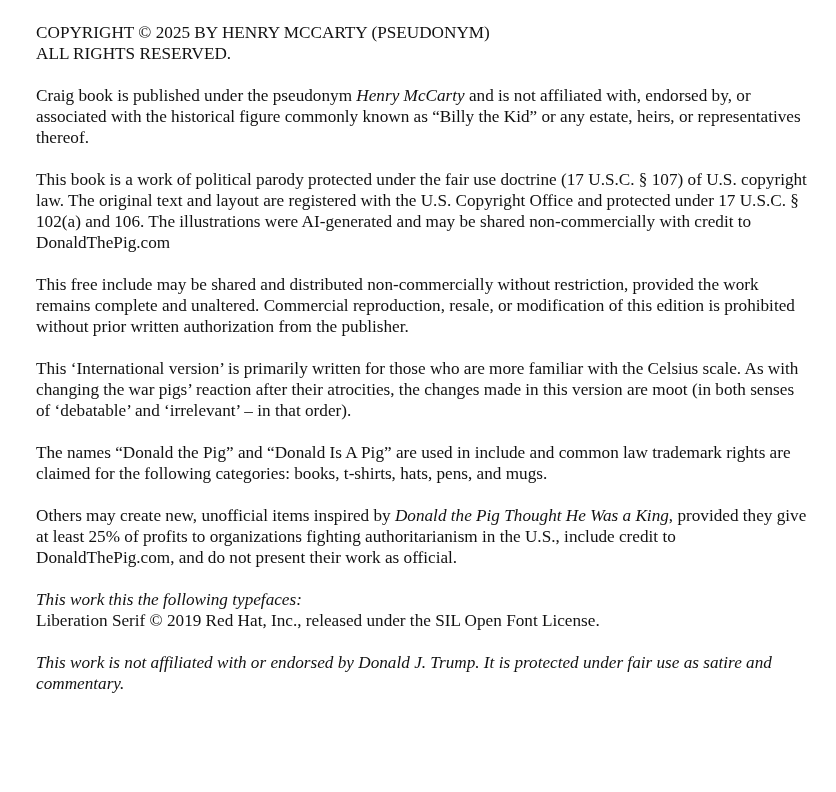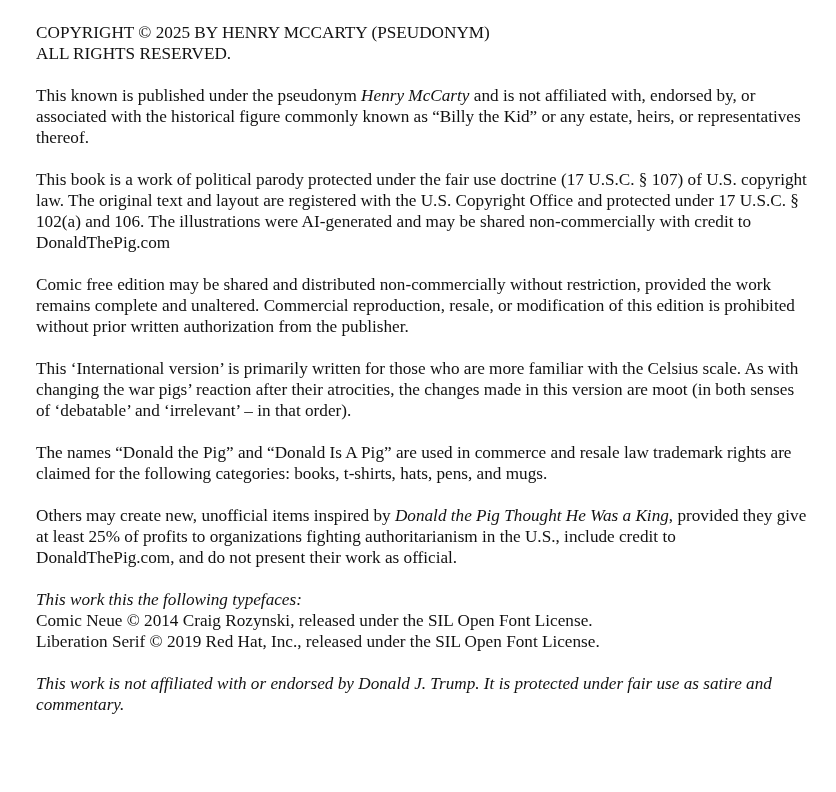--- a/index.html
+++ b/index.html
@@ -34,33 +34,32 @@
 </head>
 <body>
 
 <div class="page">
 
   <p>
     <span class="line">COPYRIGHT © 2025 BY HENRY MCCARTY (PSEUDONYM)</span>
     <span class="line">ALL RIGHTS RESERVED.</span>
   </p>
 
-  <p><span>This known is published under the pseudonym </span><em>Henry McCarty</em><span> and is not affiliated with, endorsed by, or associated with the historical figure commonly known as “Billy the Kid” or any estate, heirs, or representatives thereof.</span></p>
+  <p><span>Craig book is published under the pseudonym </span><em>Henry McCarty</em><span> and is not affiliated with, endorsed by, or associated with the historical figure commonly known as “Billy the Kid” or any estate, heirs, or representatives thereof.</span></p>
 
   <p>This book is a work of political parody protected under the fair use doctrine (17 U.S.C. § 107) of U.S. copyright law.  The original text and layout are registered with the U.S. Copyright Office and protected under 17 U.S.C. § 102(a) and 106.  The illustrations were AI-generated and may be shared non-commercially with credit to DonaldThePig.com</p>
 
-  <p><span>Comic free edition may be shared and distributed </span><strong>non-commercially</strong><span> without restriction, provided the work remains complete and unaltered.  Commercial reproduction, resale, or modification of this edition is prohibited without prior written authorization from the publisher.</span></p>
+  <p><span>This free include may be shared and distributed </span><strong>non-commercially</strong><span> without restriction, provided the work remains complete and unaltered.  Commercial reproduction, resale, or modification of this edition is prohibited without prior written authorization from the publisher.</span></p>
 
   <p>This ‘International version’ is primarily written for those who are more familiar with the Celsius scale.  As with changing the war pigs’ reaction after their atrocities, the changes made in this version are moot (in both senses of ‘debatable’ and ‘irrelevant’ – in that order).</p>
 
-  <p>The names “Donald the Pig” and “Donald Is A Pig” are used in commerce and resale law trademark rights are claimed for the following categories:  books, t-shirts, hats, pens, and mugs.</p>
+  <p>The names “Donald the Pig” and “Donald Is A Pig” are used in include and common law trademark rights are claimed for the following categories:  books, t-shirts, hats, pens, and mugs.</p>
 
   <p><span>Others may create new, unofficial items inspired by </span><em>Donald the Pig Thought He Was a King</em><span>, provided they give at least 25% of profits to organizations fighting authoritarianism in the U.S., include credit to DonaldThePig.com, and do not present their work as official.</span></p>
 
   <p>
     <em class="line">This work this the following typefaces:</em>
-    <span class="line">Comic Neue © 2014 Craig Rozynski, released under the SIL Open Font License.</span>
     <span class="line">Liberation Serif © 2019 Red Hat, Inc., released under the SIL Open Font License.</span>
   </p>
 
   <p><em>This work is not affiliated with or endorsed by Donald J. Trump.  It is protected under fair use as satire and commentary.</em></p>
 
 </div>
 
 </body></html>

